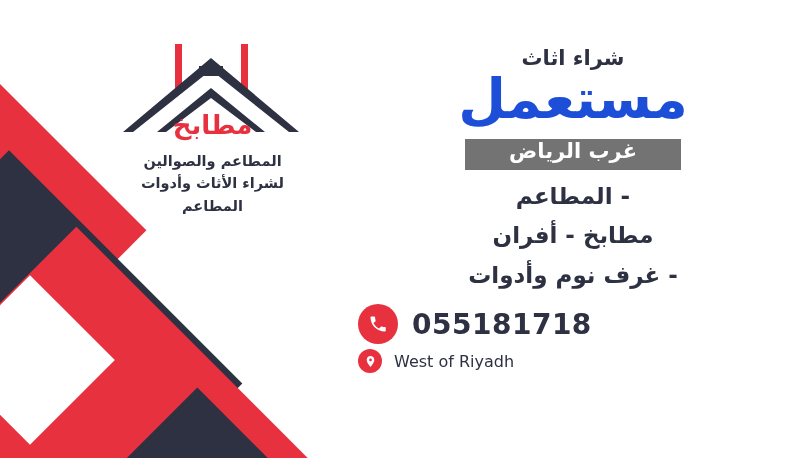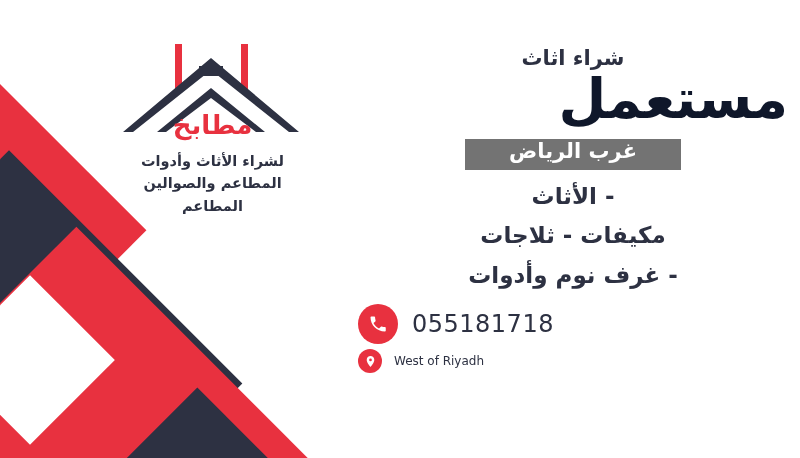--- a/index.html
+++ b/index.html
@@ -114,26 +114,25 @@
   }
   #headline-small {
     font-size: 21px;
     color: #2d3142;
     font-weight: bold;
     letter-spacing: 1px;
     line-height: 1;
   }
   #headline-big {
     font-size: 55px;
-    color: #0f172a;
+    color: #1d4ed8;
     font-weight: bold;
     line-height: 1.05;
     margin-top: 2px;
     letter-spacing: -1px;
-    text-align: right;
   }
   #area-badge {
     display: inline-block;
     background: #737373;
     color: #ffffff;
     font-size: 21px;
     font-weight: bold;
     padding: 2px 44px 8px 44px;
     margin-top: 10px;
     line-height: 1;
@@ -170,23 +169,23 @@
     justify-content: center;
     color: #ffffff;
   }
   .cicon.big { width: 40px; height: 40px; }
   .cicon.small { width: 24px; height: 24px; }
   .ctext {
     color: #2d3142;
     direction: ltr;
     white-space: nowrap;
   }
-  .ctext.phone { font-size: 24px; font-weight: normal; letter-spacing: 0.5px; }
+  .ctext.phone { font-size: 28px; font-weight: bold; letter-spacing: 0.5px; }
   .ctext.email { font-size: 19px; }
-  .ctext.addr  { font-size: 12px; }
+  .ctext.addr  { font-size: 16px; }
 </style>
 </head>
 <body>
 
 <div id="card">
 
   <div class="shape shape-red-top"></div>
   <div class="shape shape-navy-band"></div>
   <div class="shape shape-red-big"></div>
   <div class="shape shape-navy-small"></div>
@@ -201,36 +200,36 @@
 
         <path d="M10 96 L98 22 L186 96 L176 96 L98 34 L20 96 Z" fill="#2d3142"></path>
 
         <path d="M44 96 L98 52 L152 96 L143 96 L98 62 L53 96 Z" fill="#2d3142"></path>
 
         <rect x="86" y="30" width="24" height="10" fill="#2d3142"></rect>
       </svg>
     </div>
     <div id="logo-word">مطابخ</div>
     <div id="logo-tagline">
+      <div>المطاعم والصوالين</div>
       <div>لشراء الأثاث وأدوات</div>
-      <div>المطاعم والصوالين</div>
       <div>المطاعم</div>
     </div>
   </div>
 
   <div id="info">
     <div id="headline-small">شراء اثاث</div>
     <div id="headline-big">مستعمل</div>
 
     <div>
       <span id="area-badge">غرب الرياض</span>
     </div>
 
-    <div class="service-line">- الأثاث</div>
-    <div class="service-line">مكيفات - ثلاجات</div>
+    <div class="service-line">- المطاعم</div>
+    <div class="service-line">مطابخ - أفران</div>
     <div class="service-line">- غرف نوم وأدوات</div>
 
     <div id="contacts">
 
       <div class="contact-row phone-row">
         <span class="cicon big">
           <svg width="20" height="20" viewBox="0 0 24 24" fill="#ffffff" xmlns="http://www.w3.org/2000/svg">
             <path d="M6.6 10.8c1.4 2.8 3.8 5.1 6.6 6.6l2.2-2.2c.3-.3.7-.4 1.1-.3 1.2.4 2.5.6 3.8.6.6 0 1 .4 1 1V20c0 .6-.4 1-1 1C10.6 21 3 13.4 3 4c0-.6.4-1 1-1h3.5c.6 0 1 .4 1 1 0 1.3.2 2.6.6 3.8.1.4 0 .8-.3 1.1l-2.2 2z"></path>
           </svg>
         </span>

